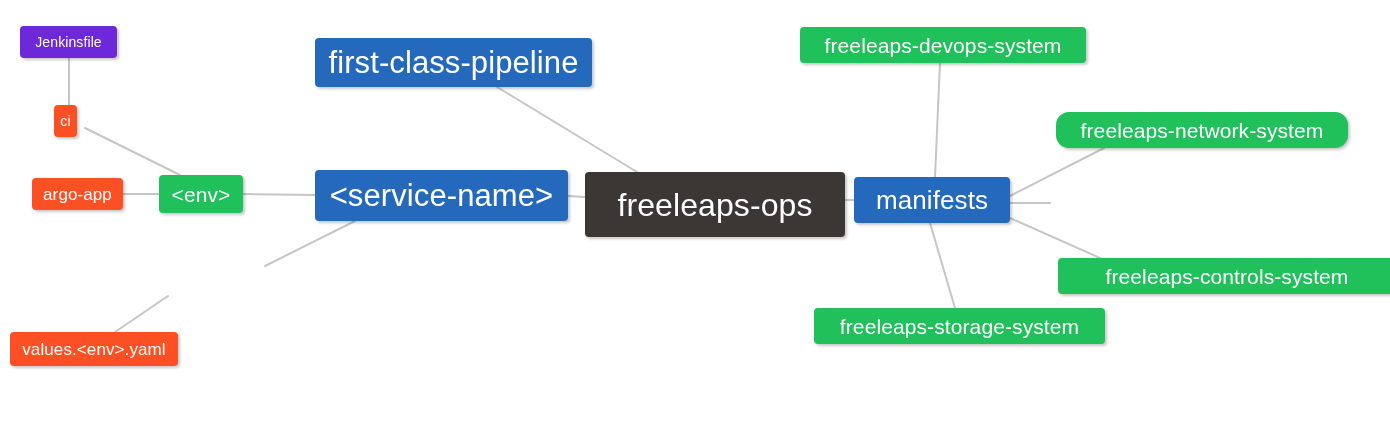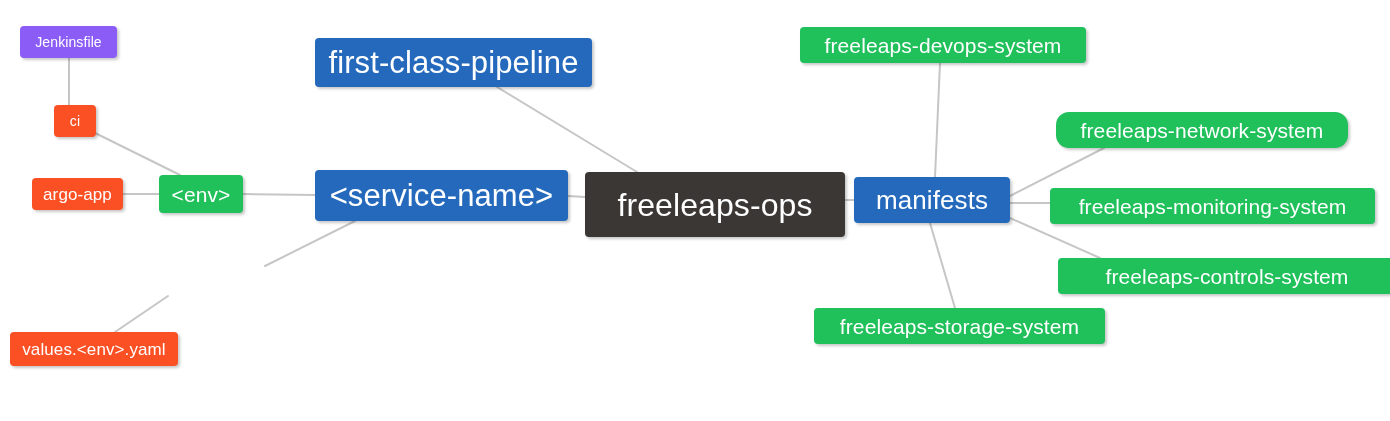--- a/index.html
+++ b/index.html
@@ -14,21 +14,21 @@
     border-radius:4px;
     box-shadow:2px 2px 3px rgba(0,0,0,0.22);
     white-space:nowrap;
     line-height:1;
     letter-spacing:0.1px;
     z-index:2;
   }
   .n-root{background:#3b3735;font-size:32px;}
   .n-blue{background:#2469bc;}
   .n-green{background:#20c05b;}
-  .n-orange{background:#8b5cf6;}
+  .n-orange{background:#6d28d9;}
   .n-red{background:#fb4f24;}
   .s-xl{font-size:31px;}
   .s-lg{font-size:26px;}
   .s-md{font-size:21px;}
   .s-sm{font-size:17px;}
   .s-xs{font-size:14px;}
 </style>
 </head>
 <body>
 
@@ -45,21 +45,21 @@
       <line x1="845" y1="200" x2="854" y2="200" stroke="#c6c6c6" stroke-width="2" stroke-linecap="round"></line>
       <line x1="935" y1="177" x2="940" y2="63" stroke="#c6c6c6" stroke-width="2" stroke-linecap="round"></line>
       <line x1="1010" y1="196" x2="1104" y2="148" stroke="#c6c6c6" stroke-width="2" stroke-linecap="round"></line>
       <line x1="1010" y1="203" x2="1050" y2="203" stroke="#c6c6c6" stroke-width="2" stroke-linecap="round"></line>
       <line x1="1010" y1="218" x2="1100" y2="258" stroke="#c6c6c6" stroke-width="2" stroke-linecap="round"></line>
       <line x1="930" y1="223" x2="955" y2="308" stroke="#c6c6c6" stroke-width="2" stroke-linecap="round"></line>
     </svg>
 <div class="node n-orange s-xs" style="left: 20px; top: 26px; width: 97px; height: 32px;">
       <span>Jenkinsfile</span>
     </div>
-    <div class="node n-red s-xs" style="left: 54px; top: 105px; width: 42px; height: 32px;">
+    <div class="node n-red s-xs" style="left: 54px; top: 105px; width: 23px; height: 32px;">
       <span>ci</span>
     </div>
     <div class="node n-red s-sm" style="left: 32px; top: 178px; width: 91px; height: 32px;">
       <span>argo-app</span>
     </div>
     <div class="node n-green s-md" style="left: 159px; top: 175px; width: 84px; height: 38px;">
       <span>&lt;env&gt;</span>
     </div>
     <div class="node n-red s-sm" style="left: 10px; top: 332px; width: 168px; height: 34px;">
       <span>values.&lt;env&gt;.yaml</span>
@@ -75,22 +75,19 @@
     </div>
     <div class="node n-blue s-lg" style="left: 854px; top: 177px; width: 156px; height: 46px;">
       <span>manifests</span>
     </div>
     <div class="node n-green s-md" style="left: 800px; top: 27px; width: 286px; height: 36px;">
       <span>freeleaps-devops-system</span>
     </div>
     <div class="node n-green s-md" style="left: 1056px; top: 112px; width: 292px; height: 36px; border-radius: 13px;">
       <span>freeleaps-network-system</span>
     </div>
-    <div class="node n-green s-md" style="left: 1050px; top: 188px; width: 325px; height: 36px;">
-      <span>freeleaps-monitoring-system</span>
-    </div>
     <div class="node n-green s-md" style="left: 1058px; top: 258px; width: 338px; height: 36px;">
       <span>freeleaps-controls-system</span>
     </div>
     <div class="node n-green s-md" style="left: 814px; top: 308px; width: 291px; height: 36px;">
       <span>freeleaps-storage-system</span>
     </div>
   </div>
 
 </body></html>

